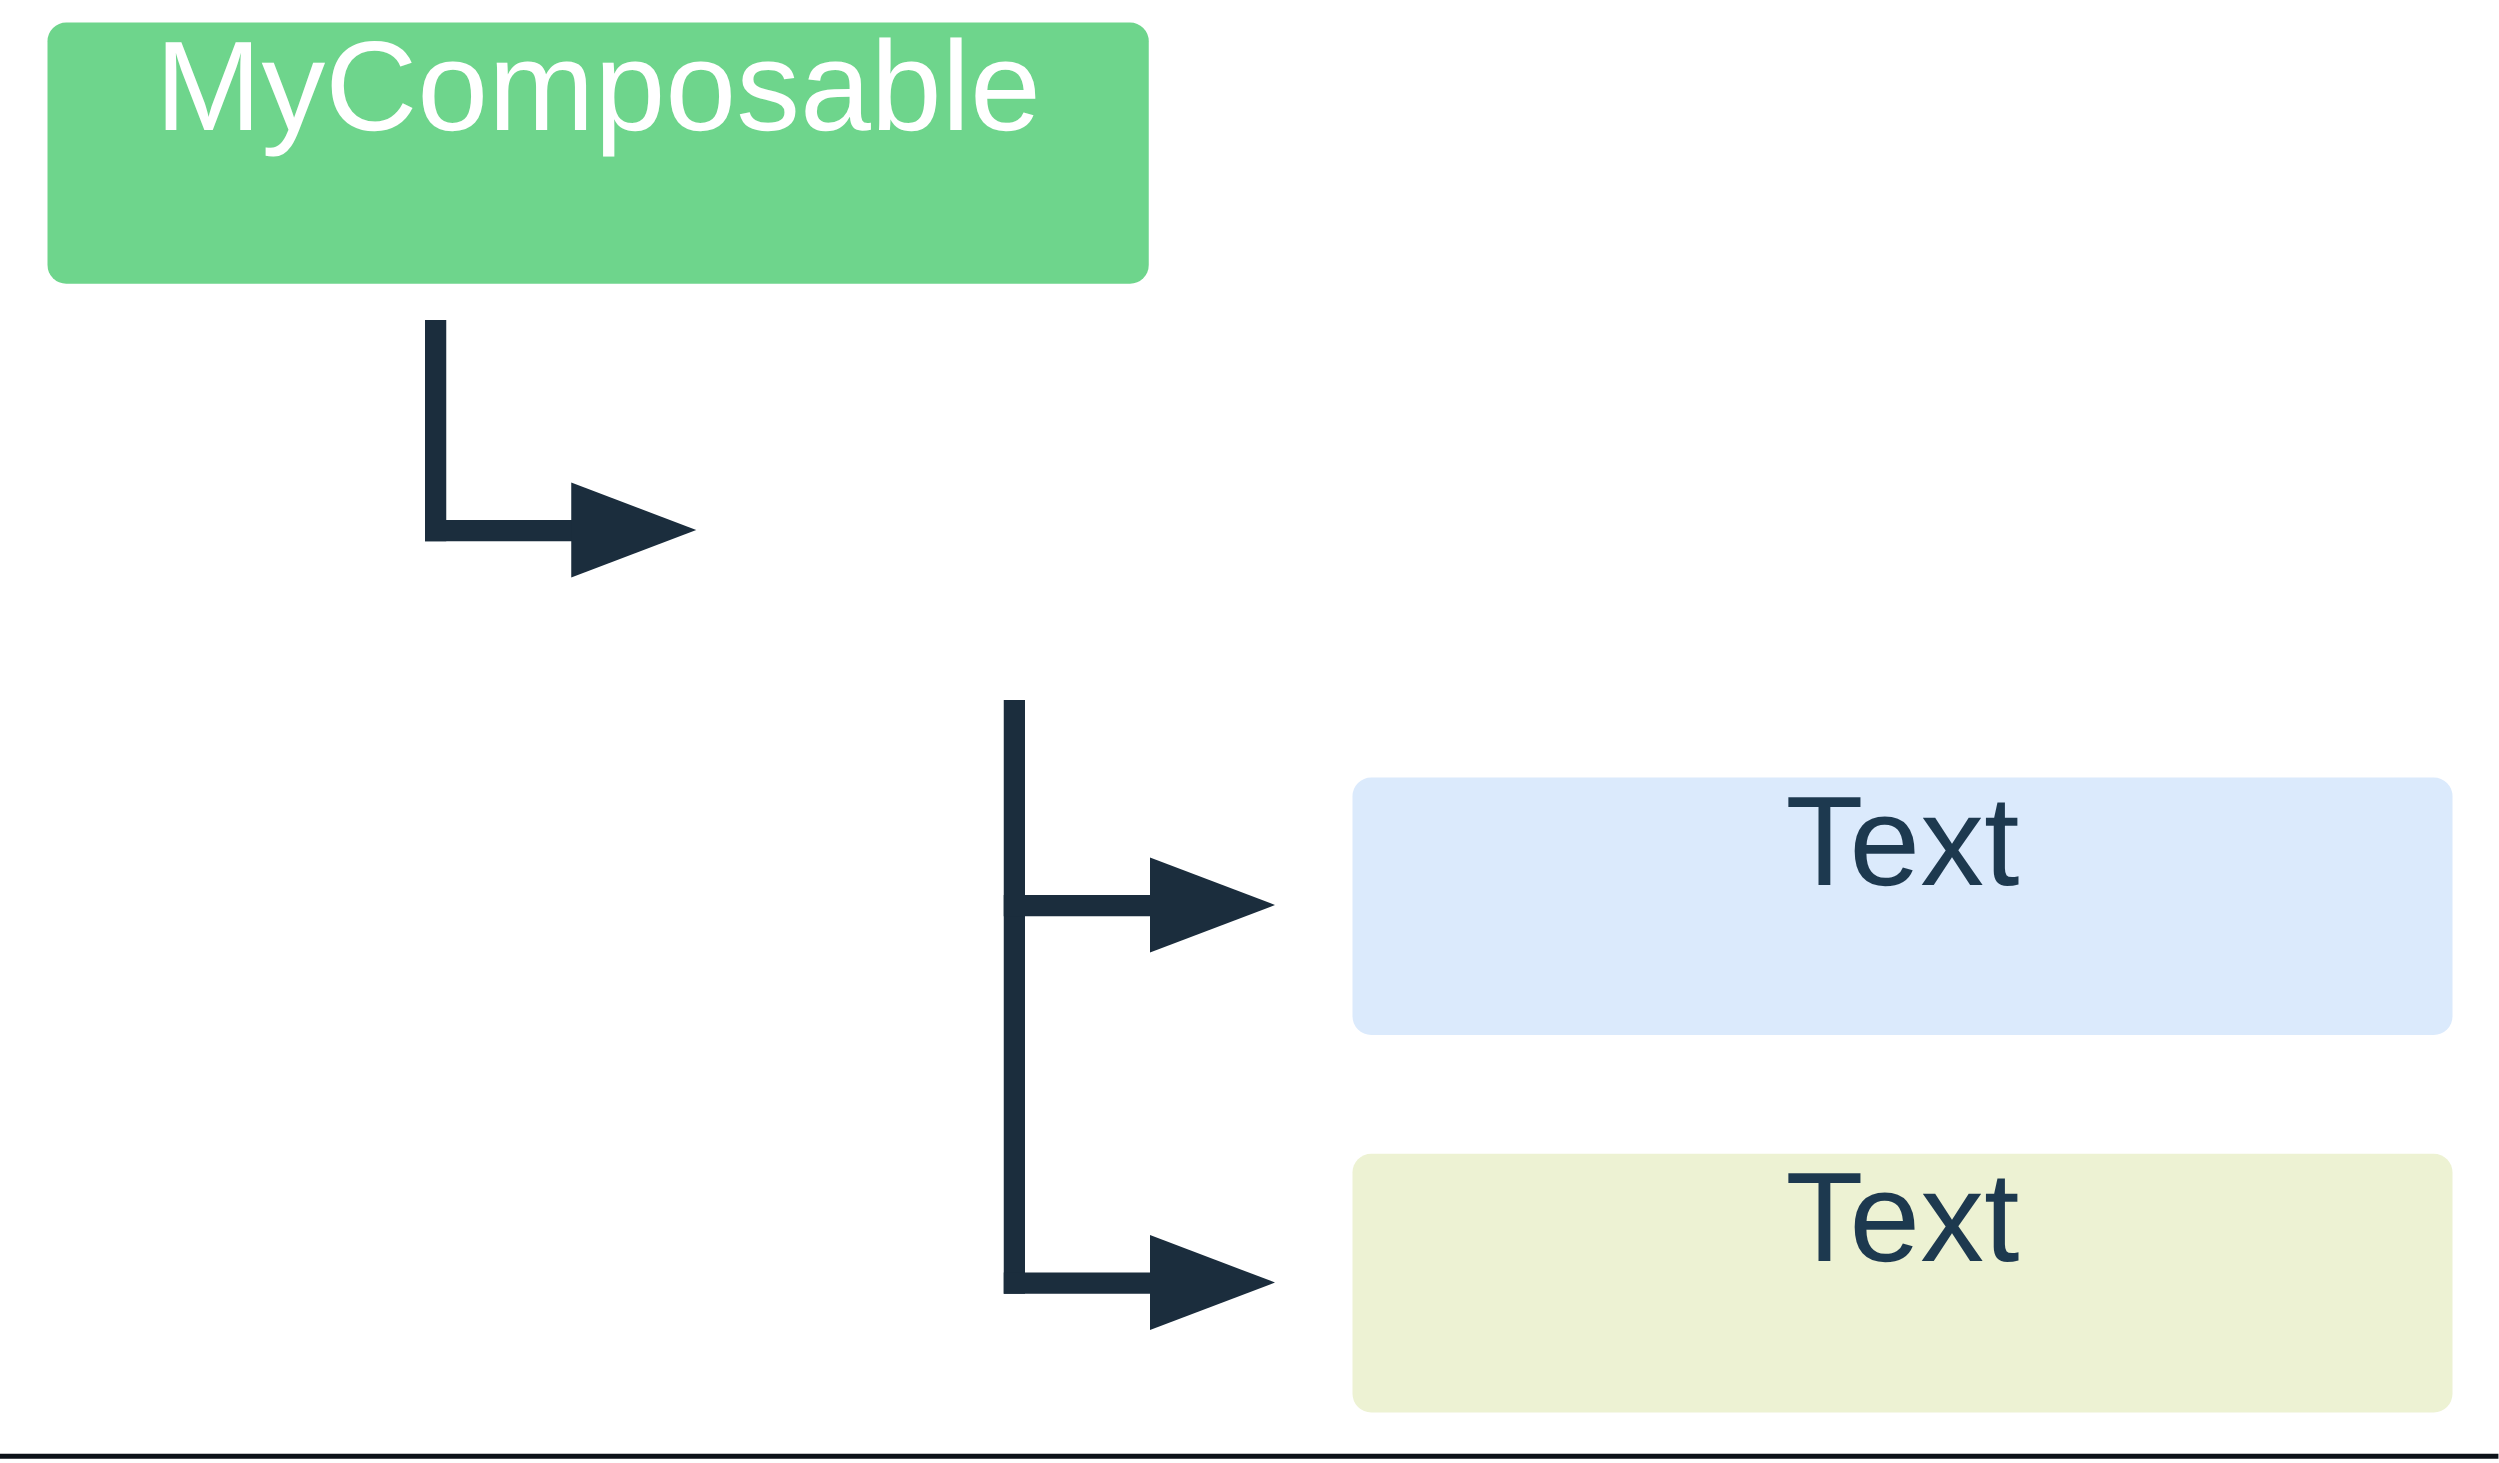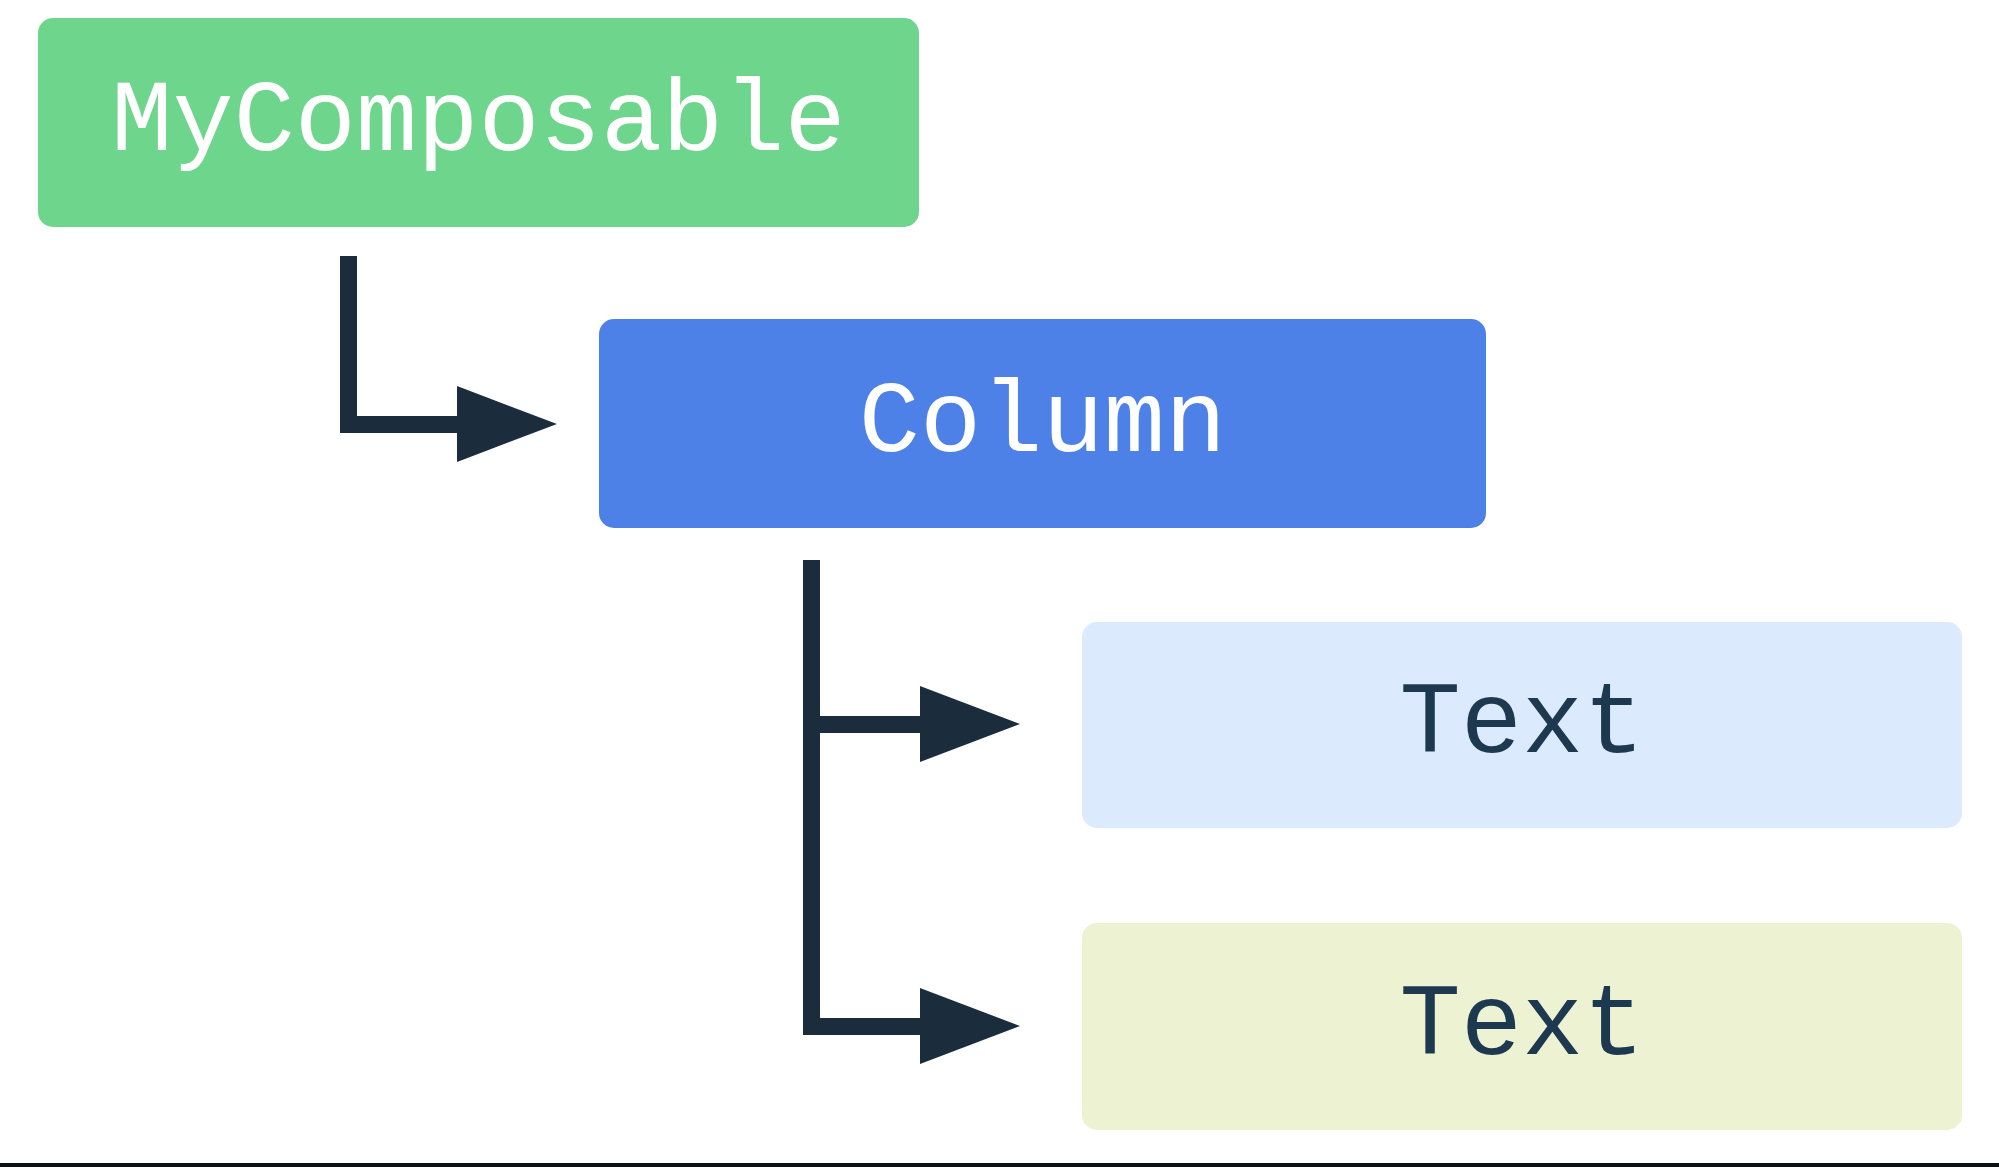--- a/index.html
+++ b/index.html
@@ -14,23 +14,22 @@
     background: #ffffff;
     overflow: hidden;
     font-family: "Liberation Sans", "DejaVu Sans", sans-serif;
   }
 
   
   .node {
     position: absolute;
     border-radius: 15px;
     display: flex;
-    align-items: center;
+    align-items: flex-start;
     justify-content: center;
-    font-family: Liberation Mono, monospace;
   }
   .node .label {
     font-size: 102px;
     line-height: 1;
     font-weight: 400;
     letter-spacing: 0px;
     white-space: nowrap;
   }
   .node-mycomposable {
     left: 38px; top: 18px; width: 881px; height: 209px;
@@ -96,23 +95,20 @@
 <div class="canvas">
 
   <div class="node node-mycomposable">
     <span class="label">MyComposable</span>
   </div>
 
   <div class="seg e1-v"></div>
   <div class="seg e1-h"></div>
   <div class="arrowhead e1-a"></div>
 
-  <div class="node node-column">
-    <span class="label">Column</span>
-  </div>
 
   <div class="seg e2-v"></div>
 
   <div class="seg e2-h1"></div>
   <div class="arrowhead e2-a1"></div>
 
   <div class="seg e2-h2"></div>
   <div class="arrowhead e2-a2"></div>
 
   <div class="node node-text-1">

